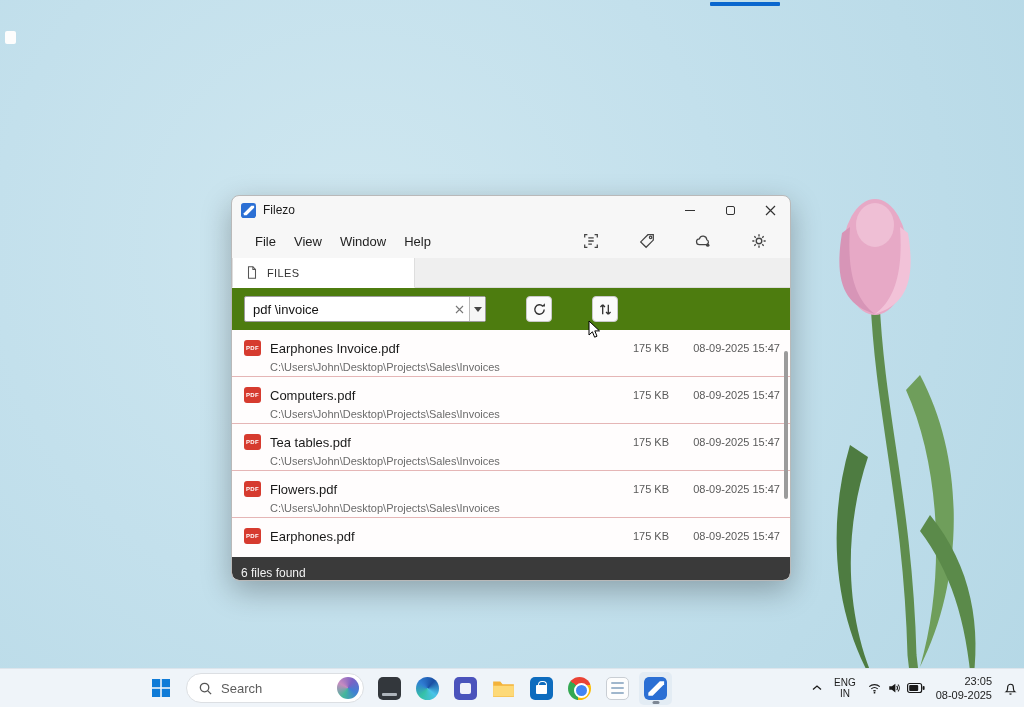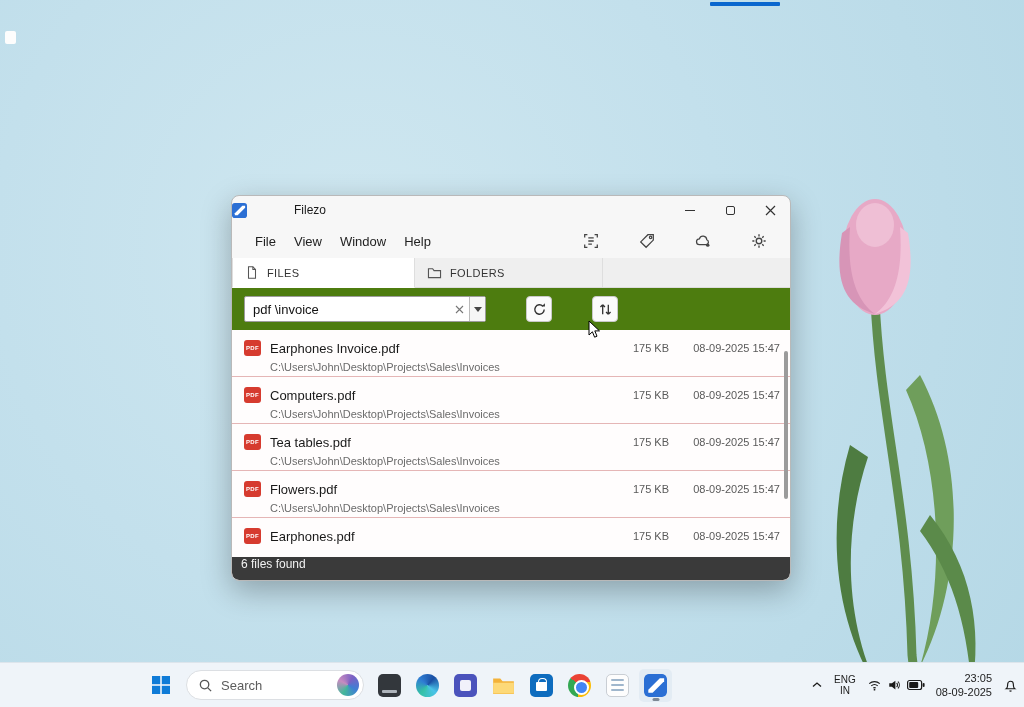--- a/index.html
+++ b/index.html
@@ -15,21 +15,21 @@
   .top-accent { left:710px; top:2px; width:70px; height:4px; background:#0a67ce; border-radius:1px; }
   .white-chip { left:5px; top:31px; width:11px; height:13px; background:#fdfdfd; border-radius:2px; }
 
   
   .win {
     left:231px; top:195px; width:560px; height:386px;
     background:#f7f7f7; border:1px solid #b9b9b9; border-radius:8px;
     box-shadow:0 10px 30px rgba(0,0,0,.28);
     z-index:10; display:flex; flex-direction:column; overflow:hidden;
   }
-  .titlebar { height:28px; display:flex; align-items:center; flex:0 0 auto;gap:40px; }
+  .titlebar { height:28px; display:flex; align-items:center; padding-left:9px; flex:0 0 auto; }
   .app-ico { width:15px; height:15px; margin-right:7px; }
   .title-text { font-size:12px; color:#1b1b1b; }
   .caption-btns { margin-left:auto; display:flex; height:100%; }
   .cap-btn { width:40px; height:100%; display:flex; align-items:center; justify-content:center; cursor:default; }
   .glyph-min { width:10px; height:1px; background:#333; }
   .glyph-max { width:9px; height:9px; border:1px solid #333; border-radius:2px; }
 
   .menubar { height:34px; display:flex; align-items:center; padding:0 22px 0 14px; flex:0 0 auto; }
   .menu-item { font-size:13px; color:#222; padding:4px 9px; border-radius:4px; }
   .menu-icons { margin-left:auto; display:flex; gap:38px; align-items:center; }
@@ -54,27 +54,27 @@
   .file-row { height:47px; padding:8px 10px 0 12px; border-bottom:1px solid #e5b6b6; background:#fffdfd; }
   .row-main { display:flex; align-items:center; height:20px; }
   .pdf-badge { width:17px; height:16px; background:#d63b2f; color:#fff; font-size:6px; font-weight:bold; border-radius:3px; display:flex; align-items:center; justify-content:center; letter-spacing:.3px; flex:0 0 auto; }
   .file-name { font-size:13px; color:#191919; margin-left:9px; flex:1; white-space:nowrap; overflow:hidden; }
   .file-size { font-size:11px; color:#5a5a5a; width:52px; text-align:right; flex:0 0 auto; }
   .file-date { font-size:11px; color:#5a5a5a; width:97px; text-align:right; margin-left:14px; flex:0 0 auto; }
   .file-path { font-size:11px; color:#6b6b6b; margin:3px 0 0 26px; white-space:nowrap; overflow:hidden; }
 
   .scroll-thumb { position:absolute; right:2px; top:155px; width:4px; height:148px; background:#9b9b9b; border-radius:2px; z-index:11; }
 
-  .statusbar { height:23px; background:#3a3a3a; color:#f2f2f2; font-size:12px; display:flex; align-items:flex-start; padding-left:9px; flex:0 0 auto; border-radius:0 0 7px 7px; }
+  .statusbar { height:23px; background:#3a3a3a; color:#f2f2f2; font-size:12px; display:flex; align-items:flex-end; padding-left:9px; flex:0 0 auto; border-radius:0 0 7px 7px; }
 
   
   .cursor { left:588px; top:320px; z-index:50; }
 
   
-  .taskbar { left:0; bottom:0; width:1024px; height:45px; background:#eff4f9; border-top:1px solid #dde5ec; z-index:40; }
+  .taskbar { left:0; bottom:0; width:1024px; height:39px; background:#eff4f9; border-top:1px solid #dde5ec; z-index:40; }
   .tb-center { position:absolute; left:144px; top:0; height:100%; display:flex; align-items:center; gap:5px; }
   .tb-btn { width:33px; height:33px; border-radius:5px; display:flex; align-items:center; justify-content:center; position:relative; }
   .search-pill { width:178px; height:30px; background:#ffffff; border:1px solid #dcdfe3; border-radius:15px; display:flex; align-items:center; padding:0 4px 0 11px; margin:0 4px; }
   .search-pill-label { font-size:13px; color:#5c5c5c; margin-left:8px; flex:1; }
   .pill-ball { width:22px; height:22px; border-radius:50%; background:conic-gradient(from 30deg,#7b61c4,#3f7fd4,#44b89a,#c78bc0,#7b61c4); }
   .ico22 { width:23px; height:23px; border-radius:5px; }
   .dark-app { background:#33373c; display:flex; align-items:flex-end; justify-content:center; }
   .dark-app i { display:block; width:15px; height:3px; background:#aeb4bb; margin-bottom:4px; border-radius:1px; }
   .edge-ball { border-radius:50%; background:conic-gradient(from 220deg,#35c1a6,#2f7dd3,#1a4fa3,#49c3e8,#35c1a6); }
   .teams-app { background:#4b53bc; position:relative; }
@@ -168,26 +168,20 @@
   </div>
 
   <div class="tabstrip">
     <div class="tab active">
       <svg width="14" height="15" viewBox="0 0 16 16" fill="none" stroke="#555" stroke-width="1.2">
           <path d="M4 1.5 h5 l3 3 v10 H4 Z"></path>
           <path d="M9 1.5 v3 h3"></path>
         </svg>
       <span>FILES</span>
     </div>
-    <div class="tab">
-      <svg width="15" height="13" viewBox="0 0 16 14" fill="none" stroke="#555" stroke-width="1.2">
-          <path d="M1.5 3 h4.5 l1.5 2 h7 v7.5 h-13 Z"></path>
-        </svg>
-      <span>FOLDERS</span>
-    </div>
   </div>
 
   <div class="toolbar">
     <div class="search-group">
       <div class="search-inner">
         <input class="search-input" type="text" value="pdf \invoice" style="">
         <span class="clear-btn">
           <svg width="9" height="9" viewBox="0 0 9 9">
               <path d="M1 1 L8 8 M8 1 L1 8" stroke="#777" stroke-width="1.1"></path>
             </svg>

